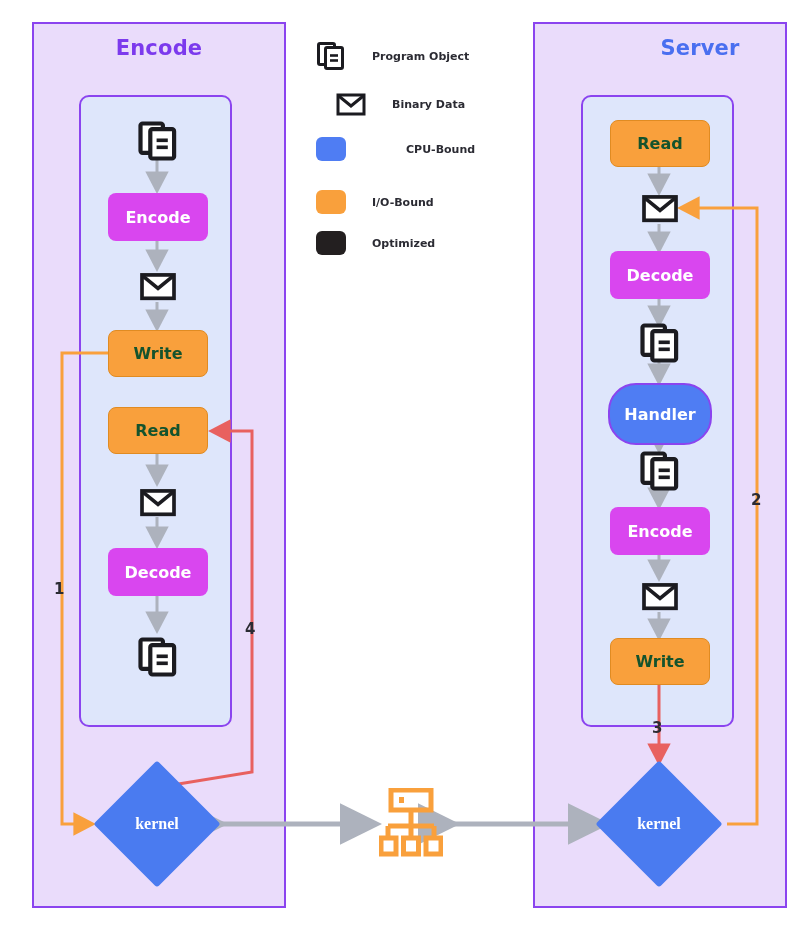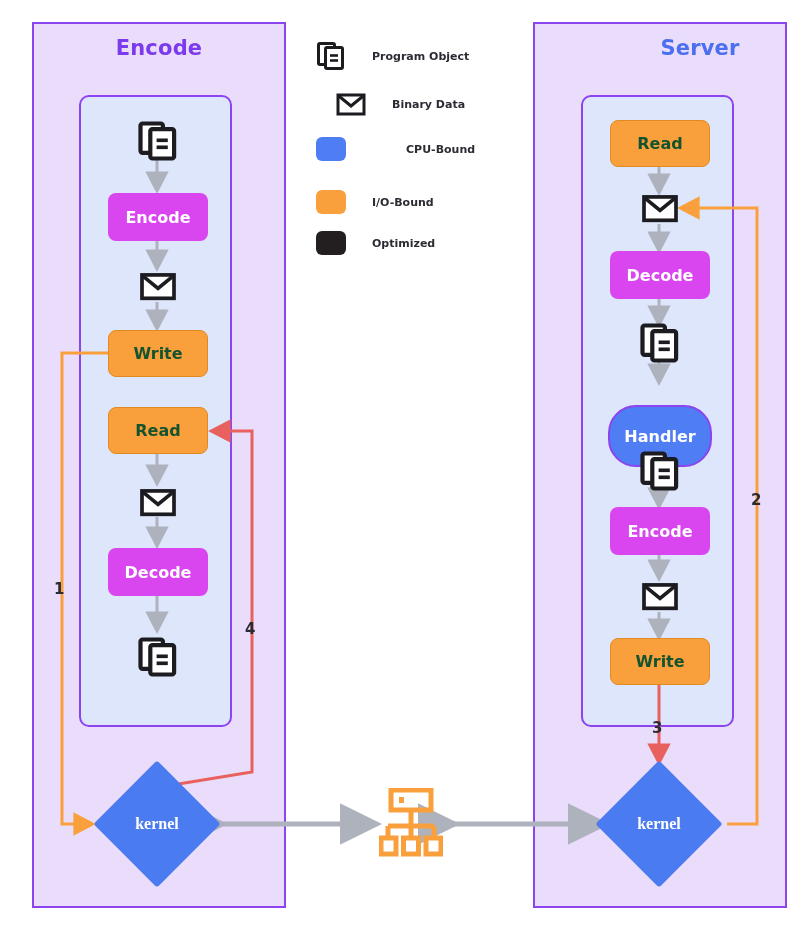--- a/index.html
+++ b/index.html
@@ -187,21 +187,21 @@
 
   <div class="glyph" style="left:640px;top:322px;">
     <svg width="40" height="42" viewBox="0 0 28 30">
       <rect x="1.5" y="2.5" width="16" height="21" rx="1.5" fill="#fff" stroke="#1b1b20" stroke-width="3"></rect>
       <rect x="8.5" y="6.5" width="17" height="21" rx="1.5" fill="#fff" stroke="#1b1b20" stroke-width="3"></rect>
       <line x1="13" y1="14.5" x2="21" y2="14.5" stroke="#1b1b20" stroke-width="2.6"></line>
       <line x1="13" y1="19.5" x2="21" y2="19.5" stroke="#1b1b20" stroke-width="2.6"></line>
     </svg>
   </div>
 
-  <div class="node pill" style="left:608px;top:383px;width:104px;height:62px;margin-top:22px;">Handler</div>
+  <div class="node pill" style="left:608px;top:383px;width:104px;height:62px;">Handler</div>
 
   <div class="glyph" style="left:640px;top:450px;">
     <svg width="40" height="42" viewBox="0 0 28 30">
       <rect x="1.5" y="2.5" width="16" height="21" rx="1.5" fill="#fff" stroke="#1b1b20" stroke-width="3"></rect>
       <rect x="8.5" y="6.5" width="17" height="21" rx="1.5" fill="#fff" stroke="#1b1b20" stroke-width="3"></rect>
       <line x1="13" y1="14.5" x2="21" y2="14.5" stroke="#1b1b20" stroke-width="2.6"></line>
       <line x1="13" y1="19.5" x2="21" y2="19.5" stroke="#1b1b20" stroke-width="2.6"></line>
     </svg>
   </div>
 

